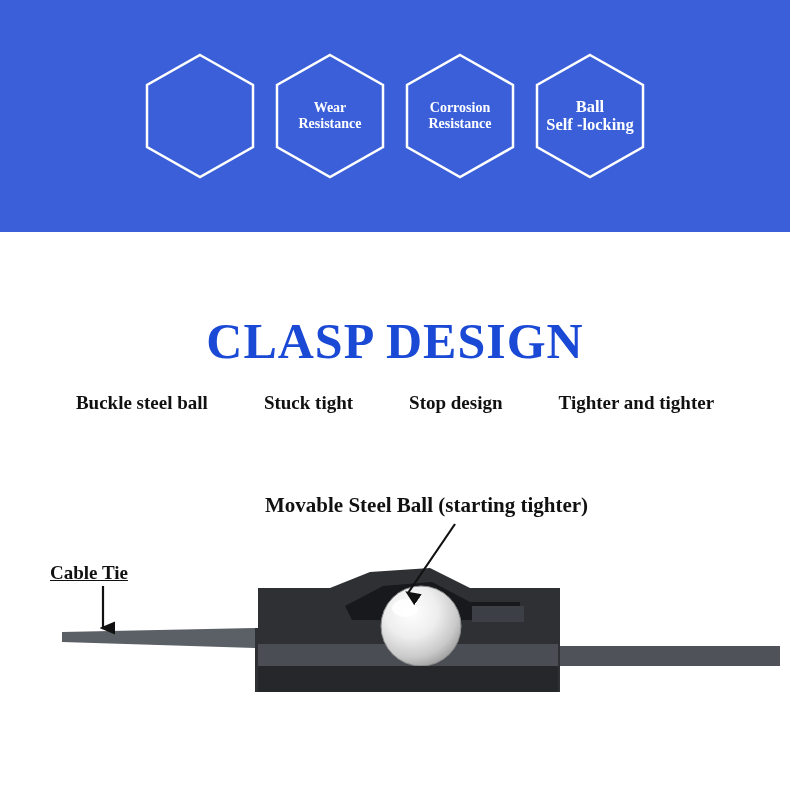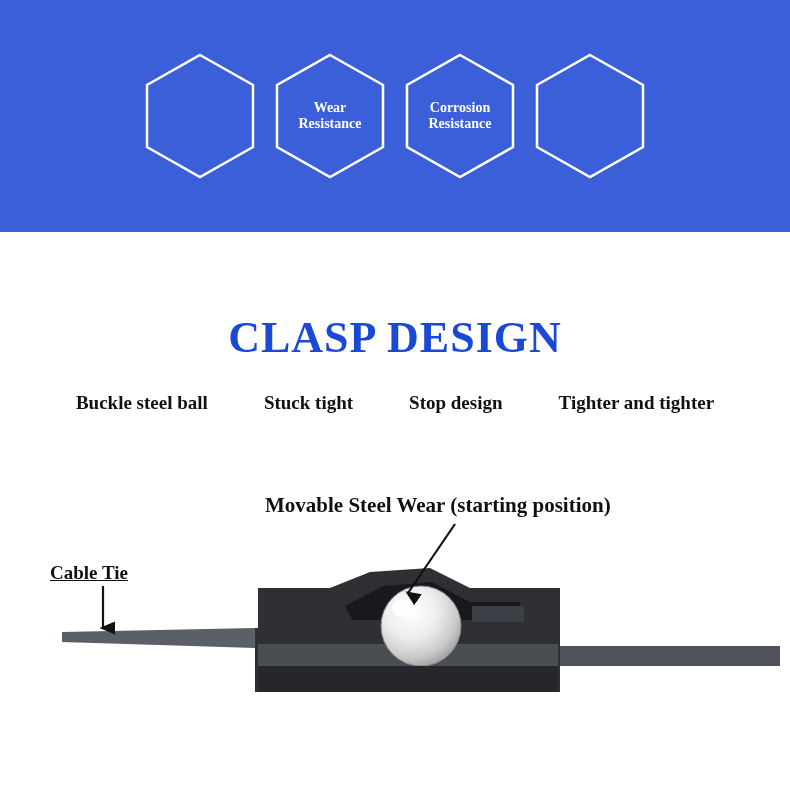--- a/index.html
+++ b/index.html
@@ -74,21 +74,21 @@
   
   .title {
     position: absolute;
     left: 0;
     top: 312px;
     width: 790px;
     text-align: center;
     color: #1a49d6;
     font-family: "Liberation Serif", serif;
     font-weight: bold;
-    font-size: 44px;
+    font-size: 50px;
     letter-spacing: 1px;
   }
   .subtitle-row {
     position: absolute;
     left: 0;
     top: 392px;
     width: 790px;
     display: flex;
     justify-content: center;
     align-items: baseline;
@@ -153,36 +153,38 @@
           <polygon points="56,3 109,33 109,95 56,125 3,95 3,33" fill="none" stroke="#ffffff" stroke-width="2.5"></polygon>
         </svg>
         <div class="hex-label">Corrosion
 Resistance</div>
       </div>
 
       <div class="hex">
         <svg width="112" height="128" viewBox="0 0 112 128">
           <polygon points="56,3 109,33 109,95 56,125 3,95 3,33" fill="none" stroke="#ffffff" stroke-width="2.5"></polygon>
         </svg>
+        <div class="hex-label small">Ball
+Self -locking</div>
       </div>
 
 
     </div>
   </div>
 
   <div class="title">CLASP DESIGN</div>
 
   <div class="subtitle-row">
     <span>Buckle steel ball</span>
     <span>Stuck tight</span>
     <span>Stop design</span>
     <span>Tighter and tighter</span>
   </div>
 
-  <div class="callout callout-ball">Movable Steel Wear (starting position)</div>
+  <div class="callout callout-ball">Movable Steel Ball (starting tighter)</div>
   <div class="callout callout-tie">Cable Tie</div>
 
   <div class="illustration">
     <svg width="790" height="330" viewBox="0 0 790 330">
       <defs>
         <radialGradient id="ballGrad" cx="38%" cy="32%" r="72%">
           <stop offset="0%" stop-color="#ffffff"></stop>
           <stop offset="45%" stop-color="#eeeeee"></stop>
           <stop offset="80%" stop-color="#c9c9c9"></stop>
           <stop offset="100%" stop-color="#9f9f9f"></stop>

